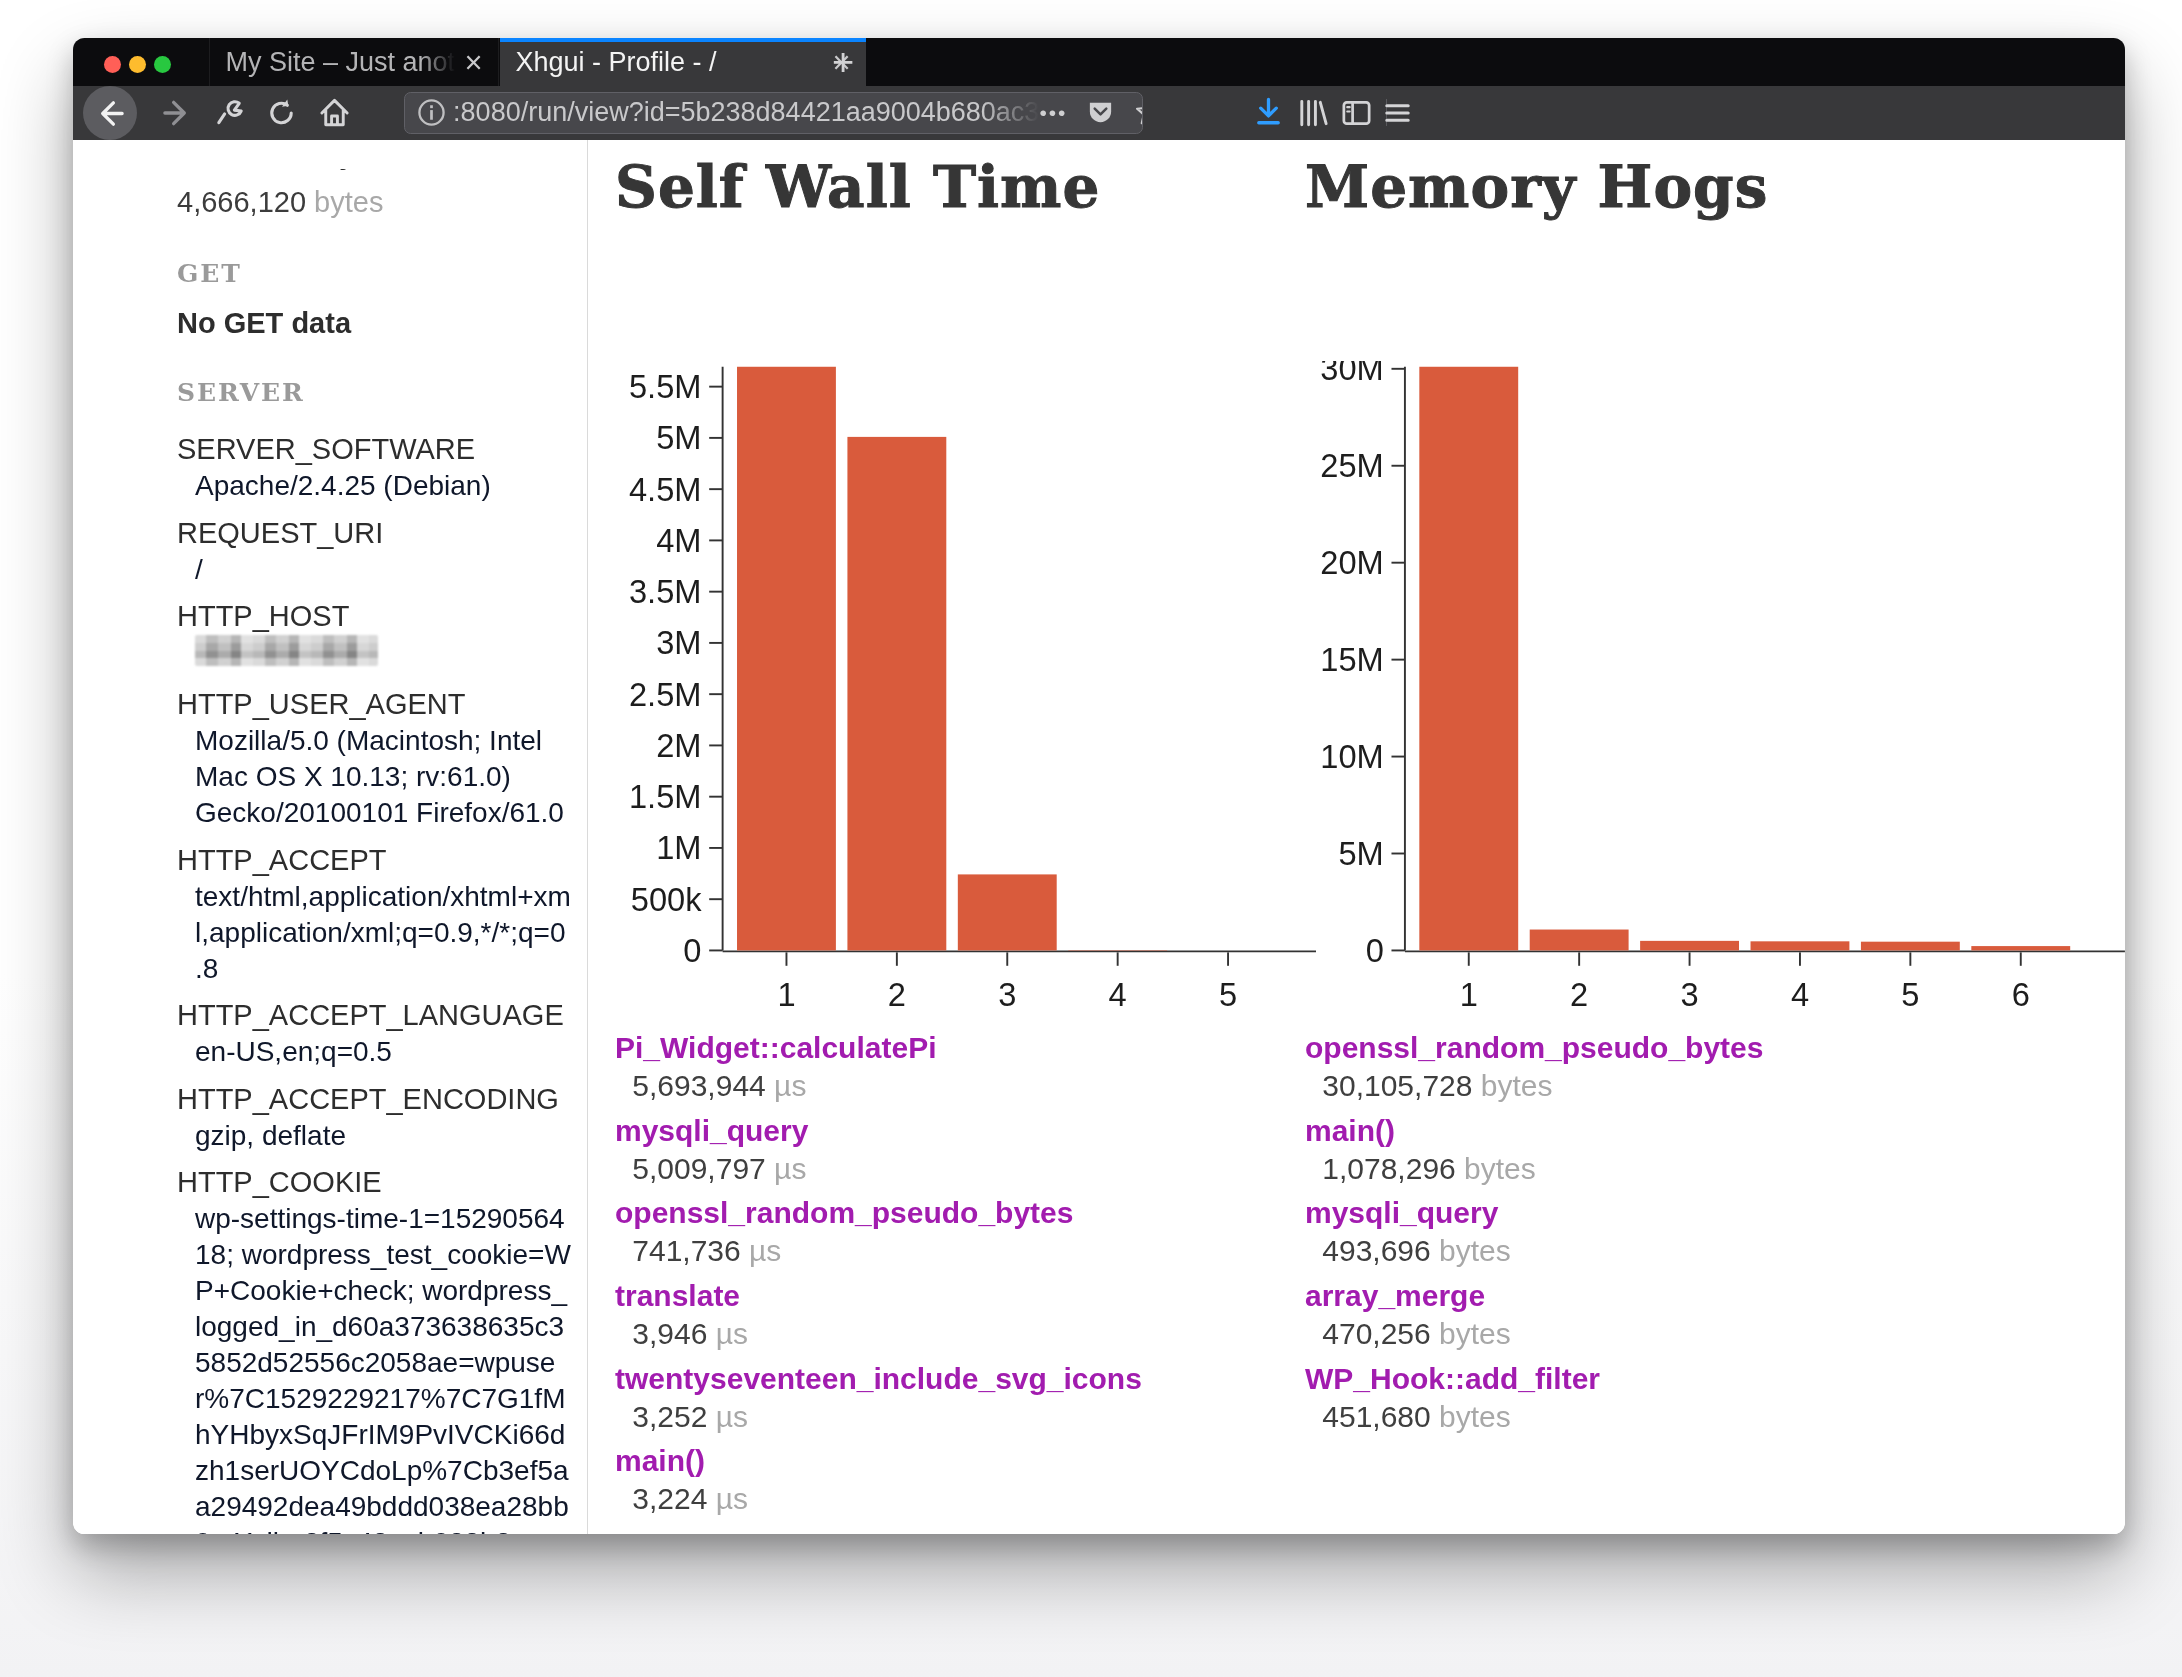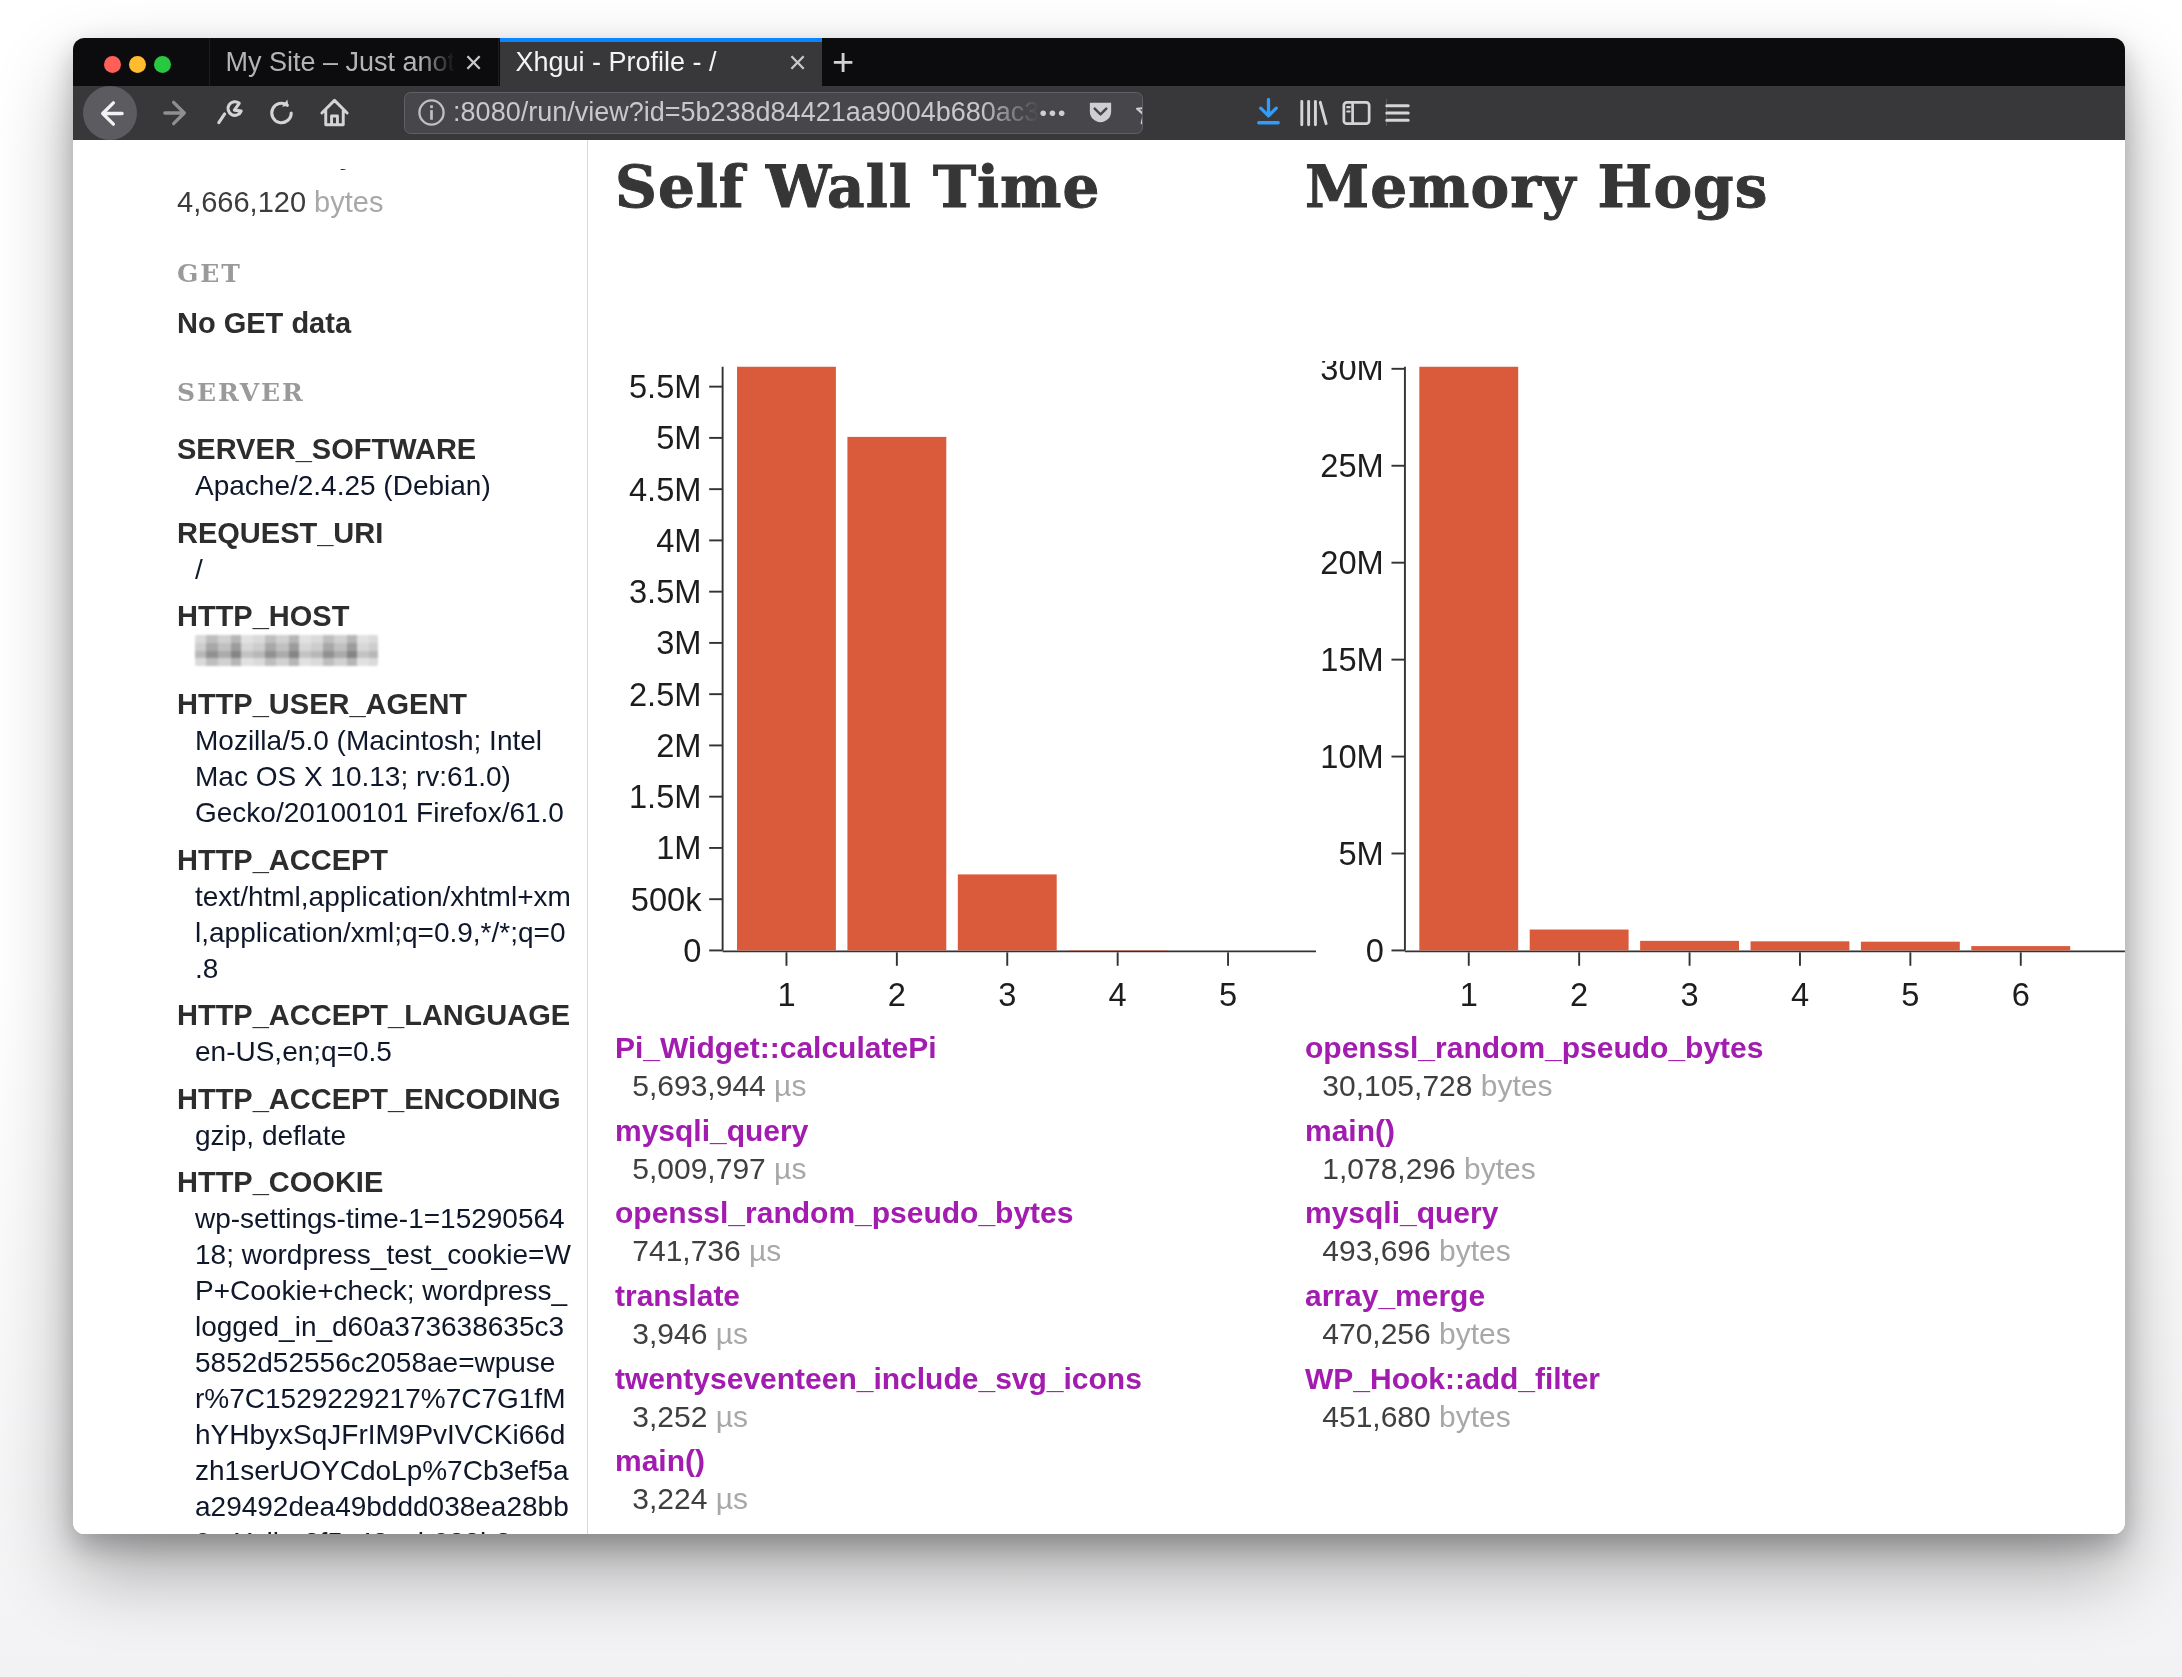--- a/index.html
+++ b/index.html
@@ -15,21 +15,21 @@
     box-shadow:0 38px 77px rgba(0,0,0,.32), 0 11.5px 27px rgba(0,0,0,.22);
   }
   
   .tabbar { position:relative; height:48px; background:#0c0c0e; }
   .traffic { position:absolute; left:31px; top:18px; display:flex; gap:7.7px; }
   .light { width:17.3px; height:17.3px; border-radius:50%; }
   .light.red { background:#ff5f57; } .light.yellow { background:#febc2e; } .light.green { background:#28c840; }
   .tab { position:absolute; top:0; height:48px; display:flex; align-items:center; padding:0 15.4px; }
   .tab.inactive { left:136px; width:290px; background:#0c0c0e;
     border-left:1px solid rgba(255,255,255,.07); border-right:1px solid rgba(255,255,255,.07); }
-  .tab.active { left:427px; width:322px; background:#38383a; }
+  .tab.active { left:427px; width:366px; background:#38383a; }
   .tab.active::before { content:""; position:absolute; left:0; top:0; right:0; height:3.8px; background:#0a84ff; }
   .tab-title { flex:1; font-size:27px; white-space:nowrap; overflow:hidden; }
   .tab.inactive .tab-title { color:#b4b4b6; -webkit-mask-image:linear-gradient(90deg,#000 85%,transparent); mask-image:linear-gradient(90deg,#000 85%,transparent); }
   .tab.active .tab-title { color:#f4f4f4; }
   .tab-close { color:#c9c9cb; font-size:31px; line-height:31px; margin-left:9.6px; cursor:default; }
   .newtab { position:absolute; left:745px; top:0; height:48px; width:50px; display:flex; align-items:center; justify-content:center;
     color:#d2d2d4; font-size:38px; font-weight:300; }
   
   .navbar { position:relative; height:54px; background:#38383a; display:flex; align-items:center; }
   .nav-ic { position:absolute; top:50%; transform:translateY(-50%); display:flex; align-items:center; justify-content:center; }
@@ -64,21 +64,21 @@
   .sidebar { position:absolute; left:0; top:0; width:515px; height:100%;
     border-right:1.9px solid #dadada; padding:29px 35px 10px 104px; overflow:hidden; }
   .sliver { height:11.5px; overflow:hidden; position:relative; margin-bottom:3.8px; }
   .sliver span { position:absolute; top:-31px; left:67px; font-weight:bold; font-size:29px; color:#2d2d2d; }
   .sb-value { font-size:29px; color:#3c3c3c; line-height:37px; }
   .unit { color:#a8a8a8; }
   .slab { font-family:"DejaVu Serif",serif; font-weight:bold; color:#9a9a9a;
     font-size:25px; letter-spacing:1.9px; margin-top:38px; }
   .sb-strong { font-weight:bold; font-size:29px; color:#2d2d2d; margin-top:19px; }
   dl.params { margin-top:23px; }
-  dl.params dt { font-weight:bold; font-size:29px; color:#2d2d2d; line-height:38px; margin-top:9.6px; }
+  dl.params dt { font-weight:normal; font-size:29px; color:#2d2d2d; line-height:38px; margin-top:9.6px; }
   dl.params dd { font-size:28px; color:#0f172a; line-height:36px; margin-left:18px; width:377px;
     overflow-wrap:break-word; word-break:break-word; }
   dl.params dd.break-all { word-break:break-all; }
   
   .col { position:absolute; top:0; }
   .col1 { left:542px; width:701px; }
   .col2 { left:1232px; width:820px; }
   .chart-title { position:absolute; top:15.4px; left:0;
     font-family:"DejaVu Serif",serif; font-weight:bold; font-size:58px; line-height:65px;
     color:#363636; letter-spacing:1px; -webkit-text-stroke:1px #363636; white-space:nowrap; }

